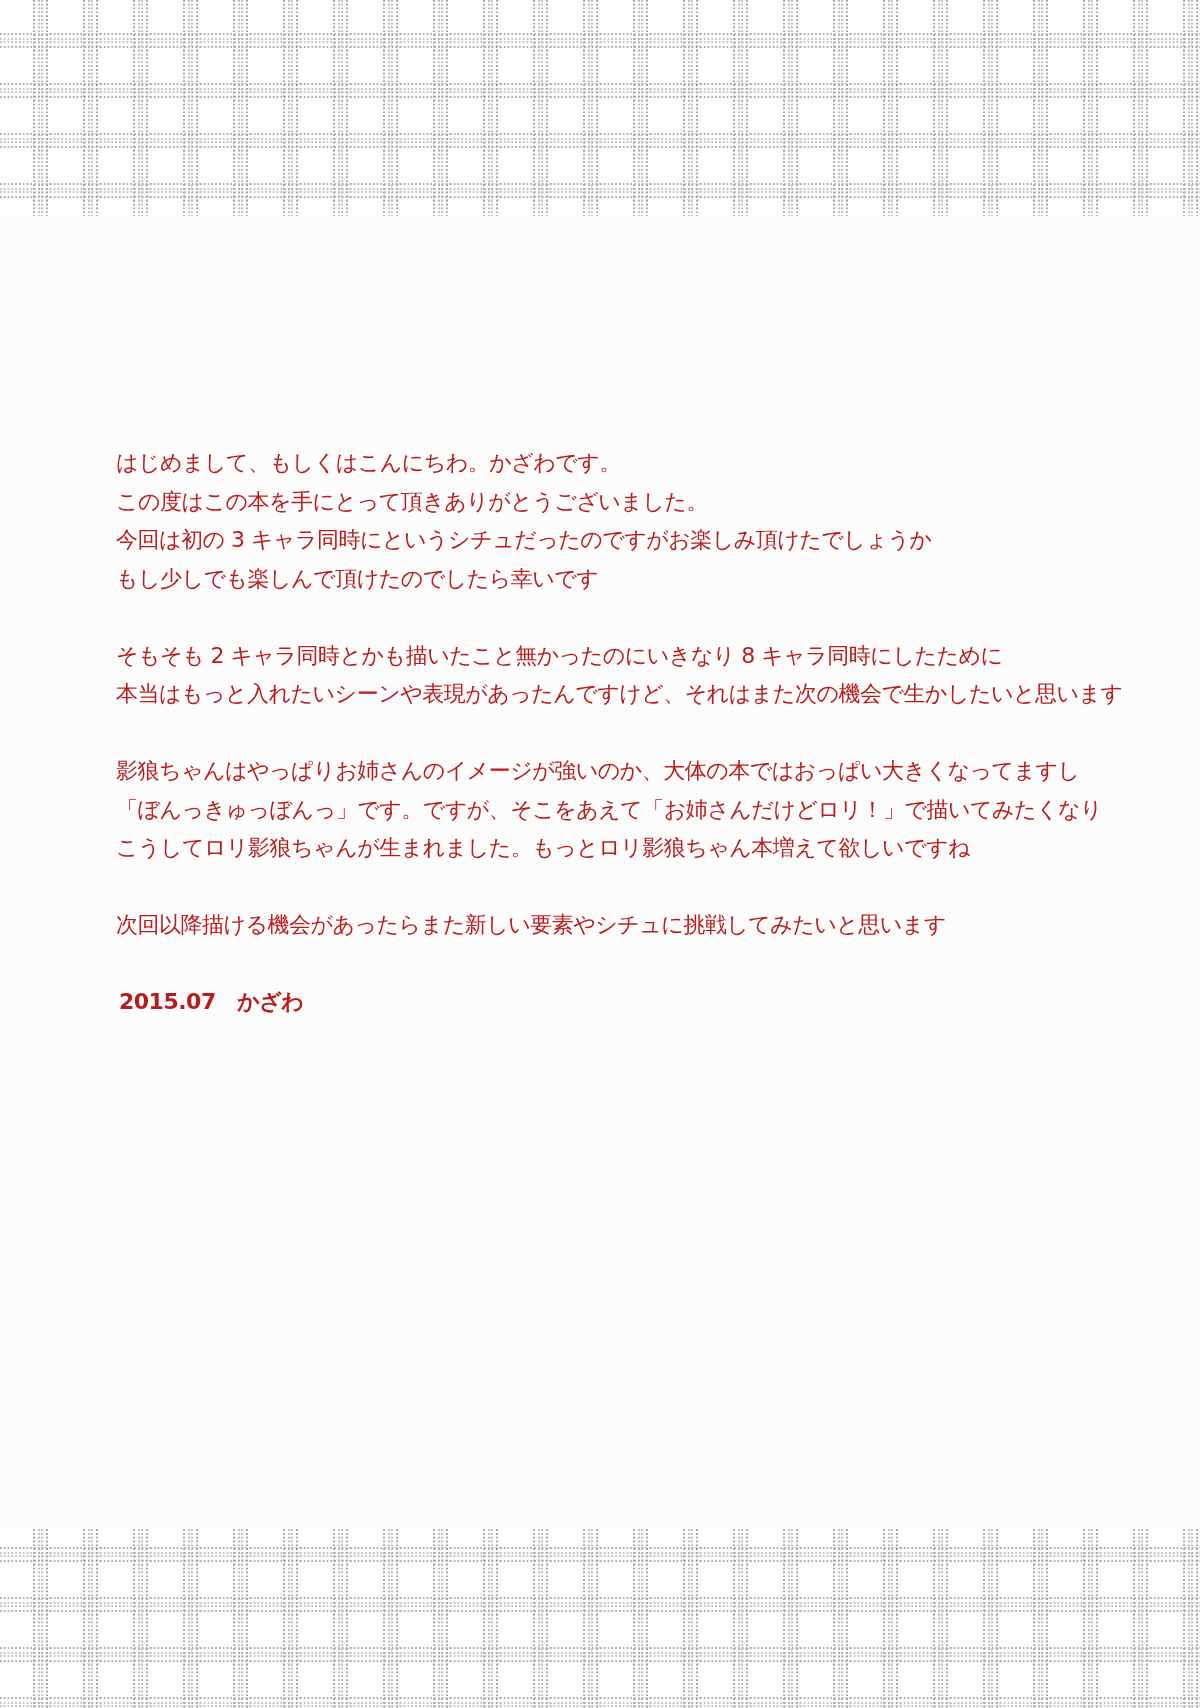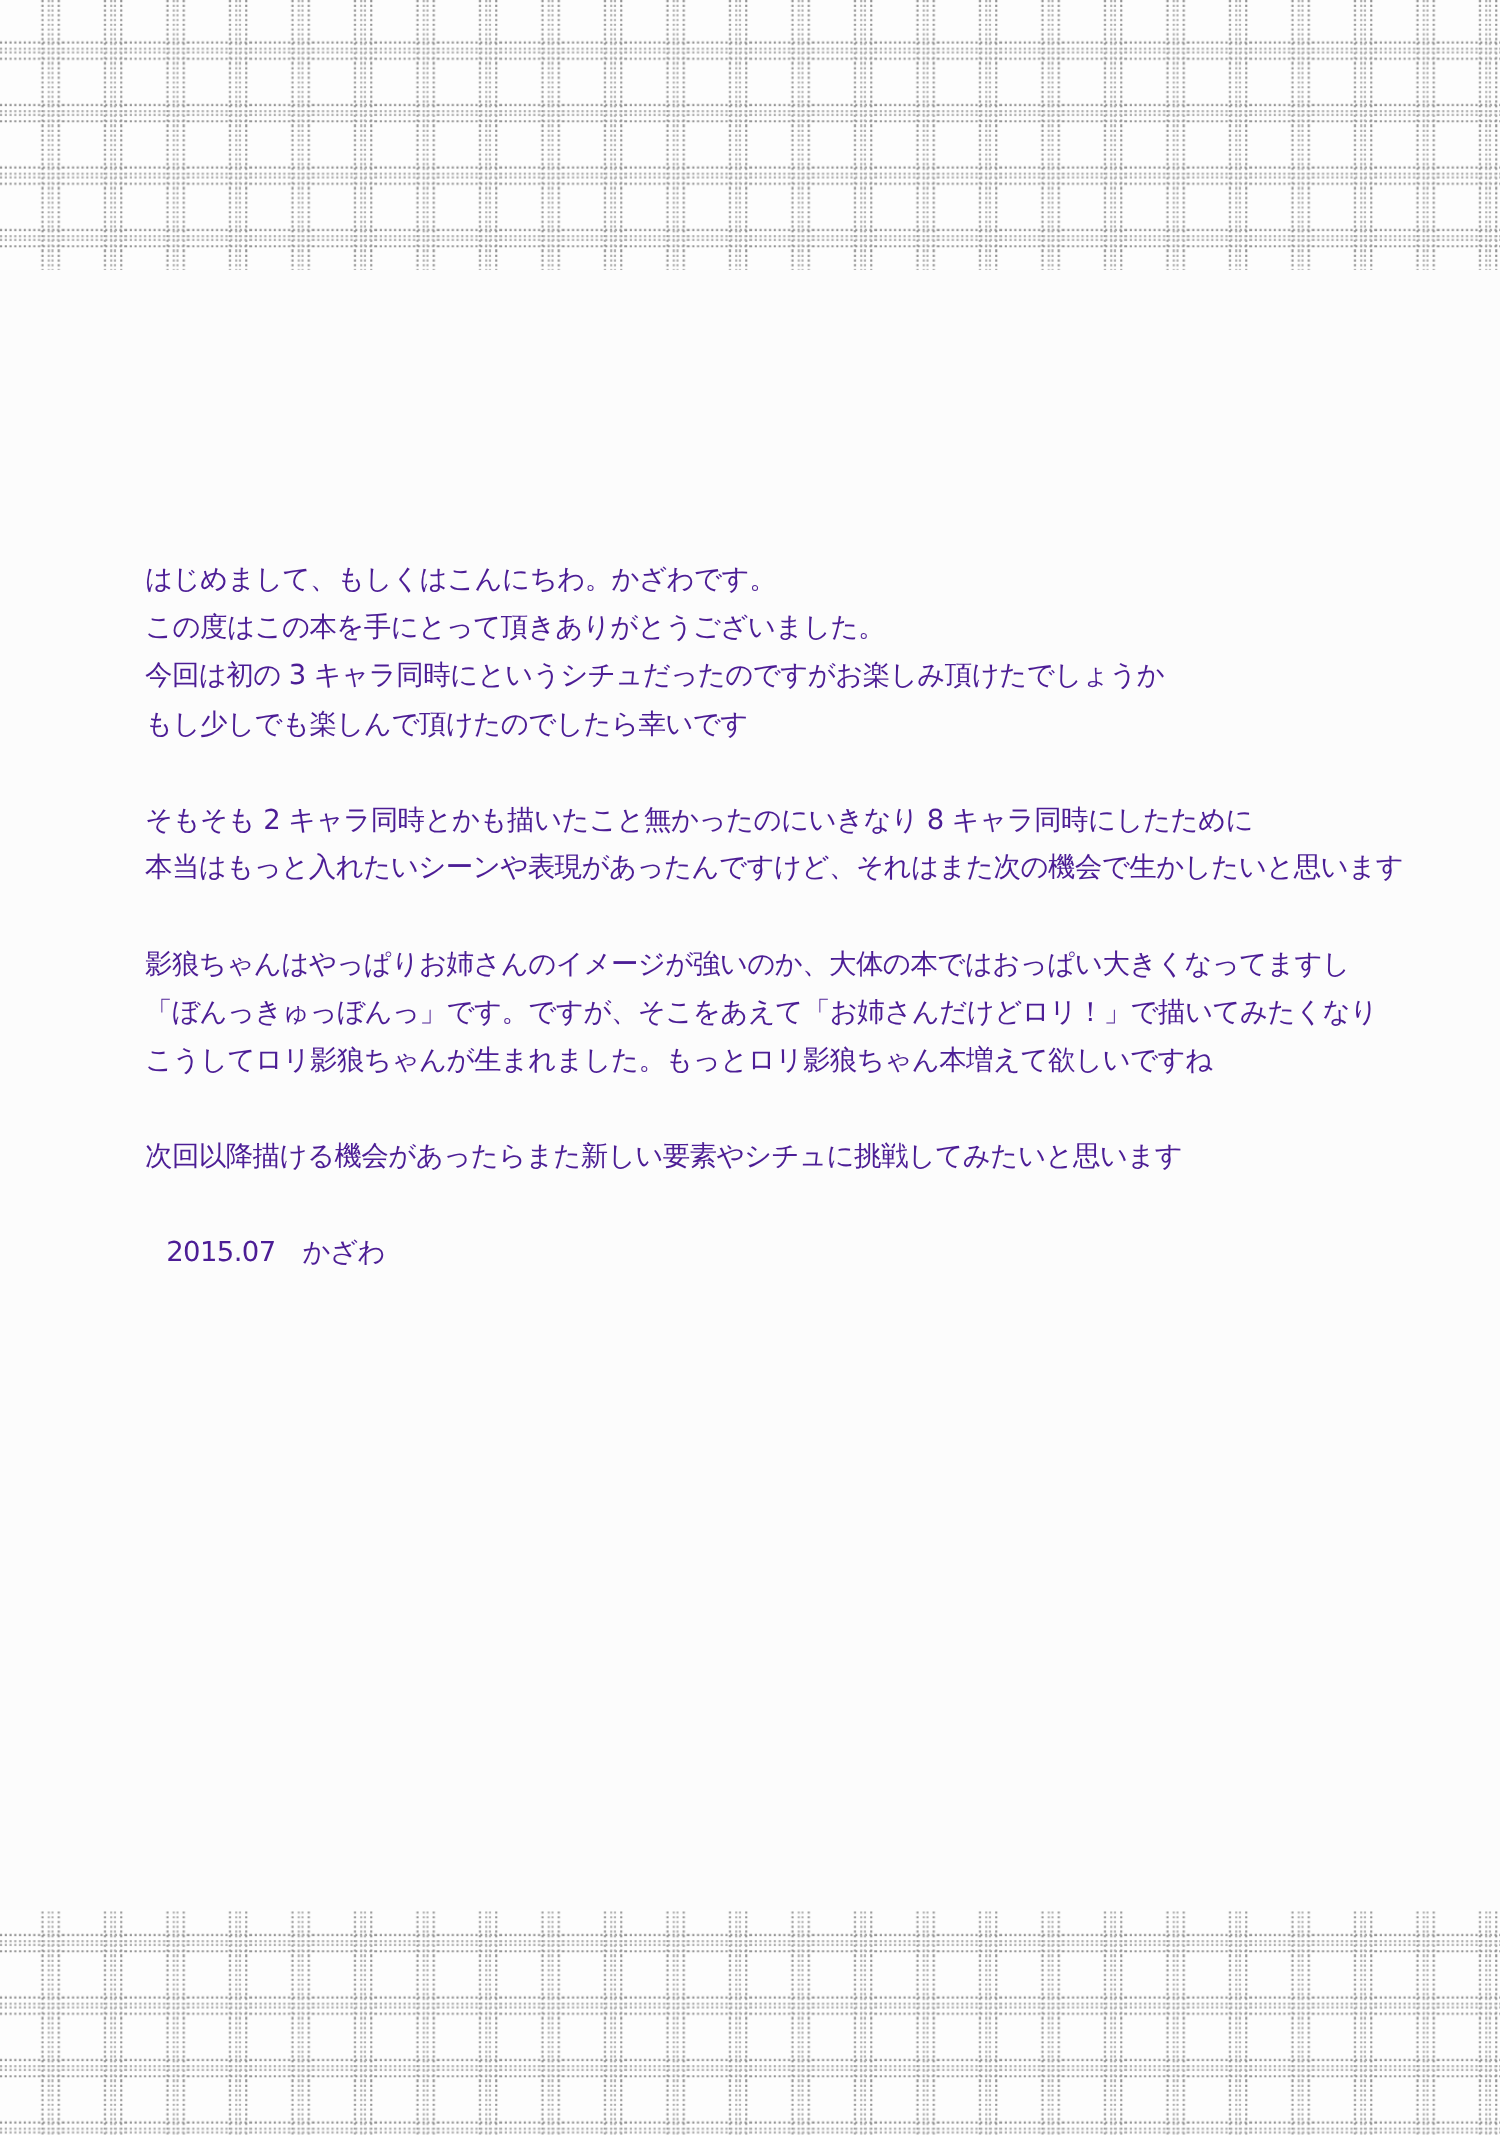--- a/index.html
+++ b/index.html
@@ -20,36 +20,37 @@
     left: 0;
     display: block;
   }
   .plaid-band.top { top: 0; }
   .plaid-band.bottom { bottom: 0; }
   .content {
     position: absolute;
     left: 116px;
     top: 444px;
     right: 40px;
-    color: #4c1d95;
+    color: #b91c1c;
     font-size: 22px;
     letter-spacing: -0.5px;
   }
   .para {
     margin: 0 0 38.5px 0;
     padding: 0;
   }
   .line {
     height: 38.5px;
     display: flex;
     align-items: center;
     white-space: pre;
   }
   .signature-block {
-    margin: 17px;
+    margin: 3px;
+    font-weight: bold;
   }
 </style>
 </head>
 <body>
 
 <div class="page">
 
   <svg class="plaid-band top" width="1200" height="216" xmlns="http://www.w3.org/2000/svg" aria-hidden="true">
     <defs>
       <pattern id="plaidTop" width="50" height="50" patternUnits="userSpaceOnUse">

